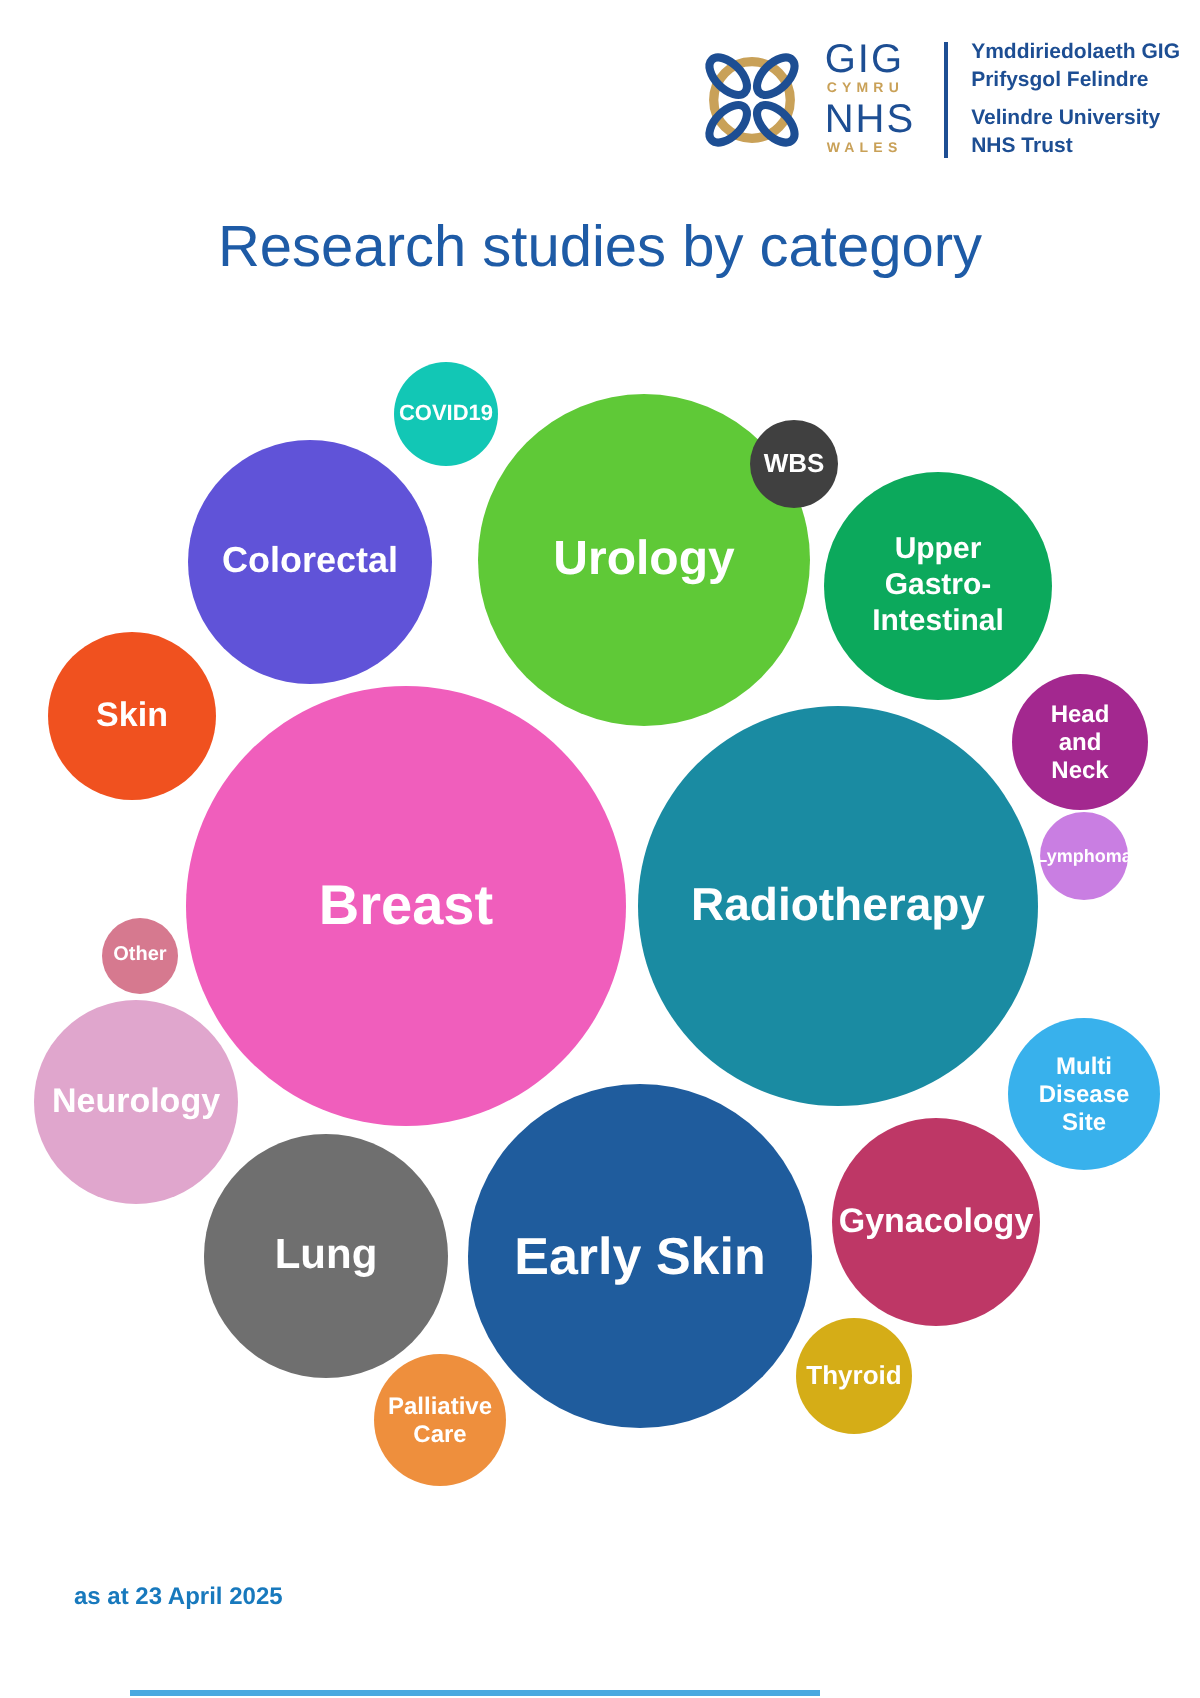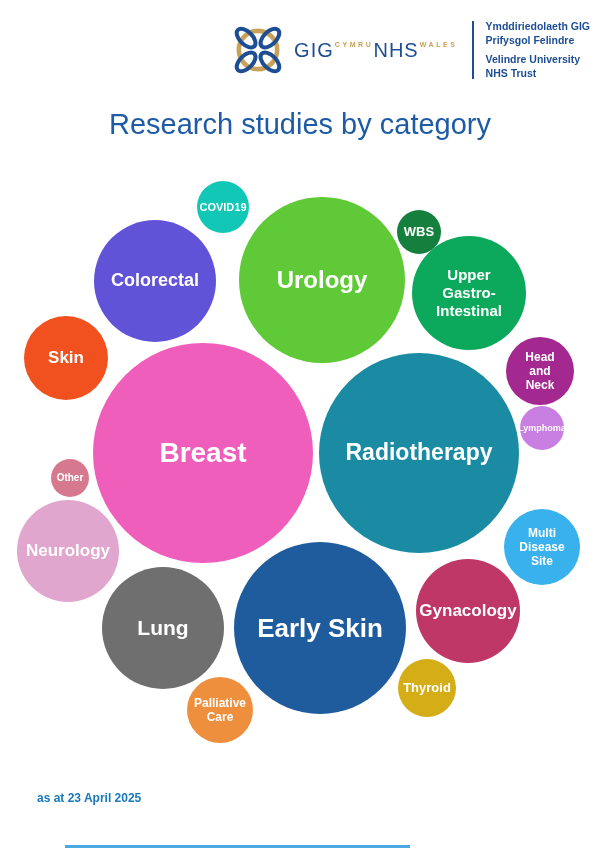--- a/index.html
+++ b/index.html
@@ -4,21 +4,21 @@
 <style>
   html,body { margin:0; padding:0; background:#ffffff; }
   #page {
     position:relative; width:600px; height:849px; overflow:hidden;
     background:#ffffff; font-family:"Liberation Sans", sans-serif;
   }
 
   
   .logo-wrap { position:absolute; top:20px; right:10px; display:flex; align-items:center; gap:7px; }
   .knot { width:58px; height:58px; }
-  .gig-block { display:flex; flex-direction:row; align-items:flex-start; line-height:1; }
+  .gig-block { display:flex; flex-direction:column; align-items:flex-start; line-height:1; }
   .gig-big { font-size:20px; color:#1d4e93; font-weight:400; letter-spacing:1px; }
   .gig-small { font-size:7px; color:#c9a158; font-weight:700; letter-spacing:2.6px; margin:1px 0 2px 1px; }
   .logo-divider { width:2px; height:58px; background:#1d4e93; margin:0 5px 0 7px; }
   .org-block { display:flex; flex-direction:column; gap:6px; }
   .org-group { font-size:10.5px; font-weight:700; color:#1d4e93; line-height:1.3; white-space:pre-line; }
 
   
   .page-title {
     position:absolute; top:108px; left:0; width:100%;
     text-align:center; font-size:29px; font-weight:400; color:#1e5ba6;
@@ -72,21 +72,21 @@
 NHS Trust</div>
     </div>
   </div>
 
   <div class="page-title">Research studies by category</div>
 
   <div class="chart">
       <div class="bubble" style="left: 197px; top: 181px; width: 52px; height: 52px; background: rgb(18, 199, 181); font-size: 11px;"><span>COVID19</span></div>
       <div class="bubble" style="left: 94px; top: 220px; width: 122px; height: 122px; background: rgb(96, 83, 216); font-size: 18px;"><span>Colorectal</span></div>
       <div class="bubble" style="left: 239px; top: 197px; width: 166px; height: 166px; background: rgb(95, 201, 55); font-size: 24px;"><span>Urology</span></div>
-      <div class="bubble" style="left: 397px; top: 210px; width: 44px; height: 44px; background: #15803d; font-size: 13px;"><span>WBS</span></div>
+      <div class="bubble" style="left: 375px; top: 210px; width: 44px; height: 44px; background: #404040; font-size: 13px;"><span>WBS</span></div>
       <div class="bubble" style="left: 412px; top: 236px; width: 114px; height: 114px; background: rgb(12, 169, 92); font-size: 15px;"><span>Upper
 Gastro-
 Intestinal</span></div>
       <div class="bubble" style="left: 24px; top: 316px; width: 84px; height: 84px; background: rgb(240, 81, 31); font-size: 17px;"><span>Skin</span></div>
       <div class="bubble" style="left: 506px; top: 337px; width: 68px; height: 68px; background: rgb(163, 40, 143); font-size: 12px;"><span>Head
 and
 Neck</span></div>
       <div class="bubble" style="left: 520px; top: 406px; width: 44px; height: 44px; background: rgb(201, 126, 226); font-size: 9px;"><span>Lymphoma</span></div>
       <div class="bubble" style="left: 93px; top: 343px; width: 220px; height: 220px; background: rgb(240, 94, 188); font-size: 28px;"><span>Breast</span></div>
       <div class="bubble" style="left: 319px; top: 353px; width: 200px; height: 200px; background: rgb(26, 139, 162); font-size: 23px;"><span>Radiotherapy</span></div>

